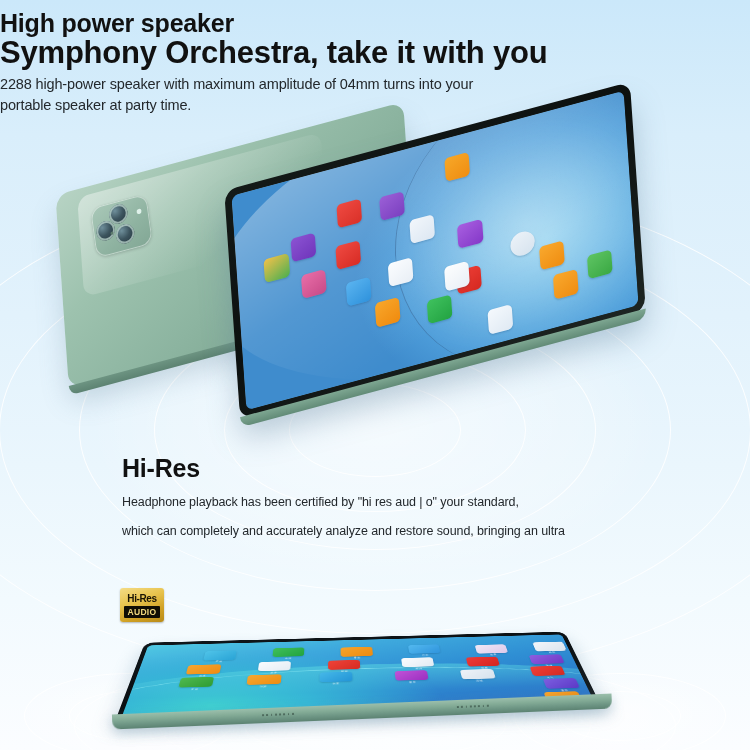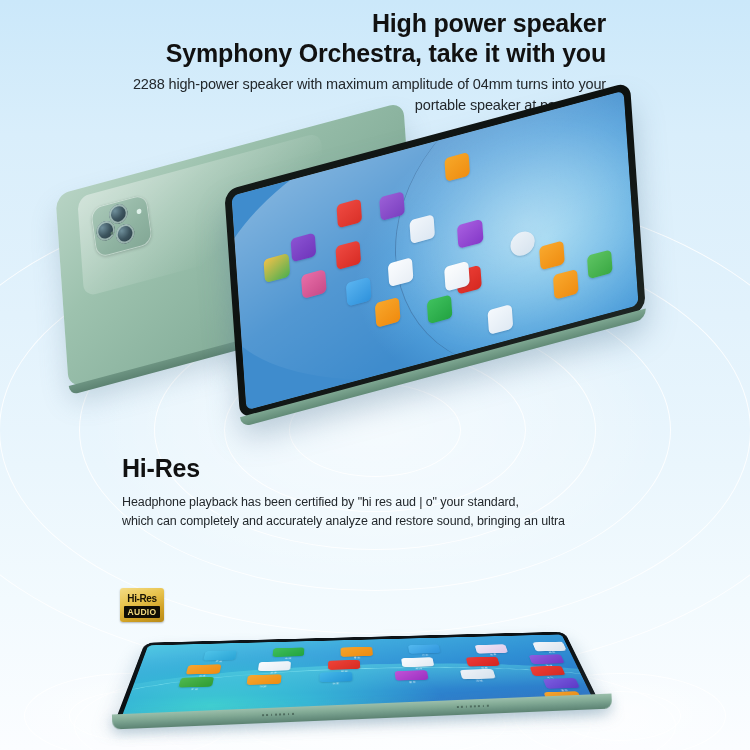--- a/index.html
+++ b/index.html
@@ -21,24 +21,24 @@
     left:50%;top:50%;transform:translate(-50%,-50%);
   }
   .ringfill{
     position:absolute;border-radius:50%;
     left:50%;top:50%;transform:translate(-50%,-50%);
     background:radial-gradient(ellipse at center,rgba(255,255,255,.55) 0%,rgba(255,255,255,.18) 55%,rgba(255,255,255,0) 72%);
   }
 
   
   .block{position:absolute;}
-  .h-center{width:606px;text-align:right;}
+  .h-center{width:606px;text-align:left;}
   h1,h2{margin:0;color:#111;font-weight:bold;letter-spacing:-.2px;}
   .t1-a{font-size:25px;line-height:30px;}
-  .t1-b{font-size:25px;line-height:30px;}
+  .t1-b{font-size:31px;line-height:30px;}
   .sub{
     margin:6px 0 0 0;color:#23282c;font-size:14.5px;line-height:21px;
     font-weight:500;letter-spacing:-.15px;
   }
   .t2-a{font-size:25px;line-height:32px;}
   .t2-b{font-size:25px;line-height:32px;}
   .sub2{
     margin:9px 0 0 0;color:#23282c;font-size:12.5px;line-height:18.5px;
     font-weight:500;letter-spacing:-.1px;text-align:left;
   }
@@ -251,21 +251,21 @@
             <div class="ic" style="left: 62%; top: 84%; width: 6.2%; height: 11.036%; background: linear-gradient(150deg, rgb(245, 249, 253) 0%, rgb(223, 233, 243) 100%);"></div>
             <div class="ic" style="left: 52%; top: 59%; width: 6.2%; height: 11.036%; background: linear-gradient(150deg, rgb(253, 254, 254) 0%, rgb(233, 239, 246) 100%);"></div>
           </div>
       </div>
     </div>
   </div>
 
   <div class="block" style="left:122px;top:452px;width:540px;">
     <h2 class="t2-a">Hi-Res</h2>
     <p class="sub2">Headphone playback has been certified by "hi res aud | o" your standard,</p>
-    <p class="sub2" style="margin-top:0">which can completely and accurately analyze and restore sound, bringing an ultra</p>
+    <p class="sub2" style="margin-top:10px">which can completely and accurately analyze and restore sound, bringing an ultra</p>
   </div>
 
   <div class="hires-badge" style="left:120px;top:588px;">
     <div class="hires-top">Hi-Res</div>
     <div class="hires-bot">AUDIO</div>
   </div>
 
   <div class="ringwrap" style="left:375px;top:726px;width:0;height:0;">
     <div class="ringfill" style="width:620px;height:140px;"></div>
     <div class="ring" style="width:260px;height:62px;"></div>

